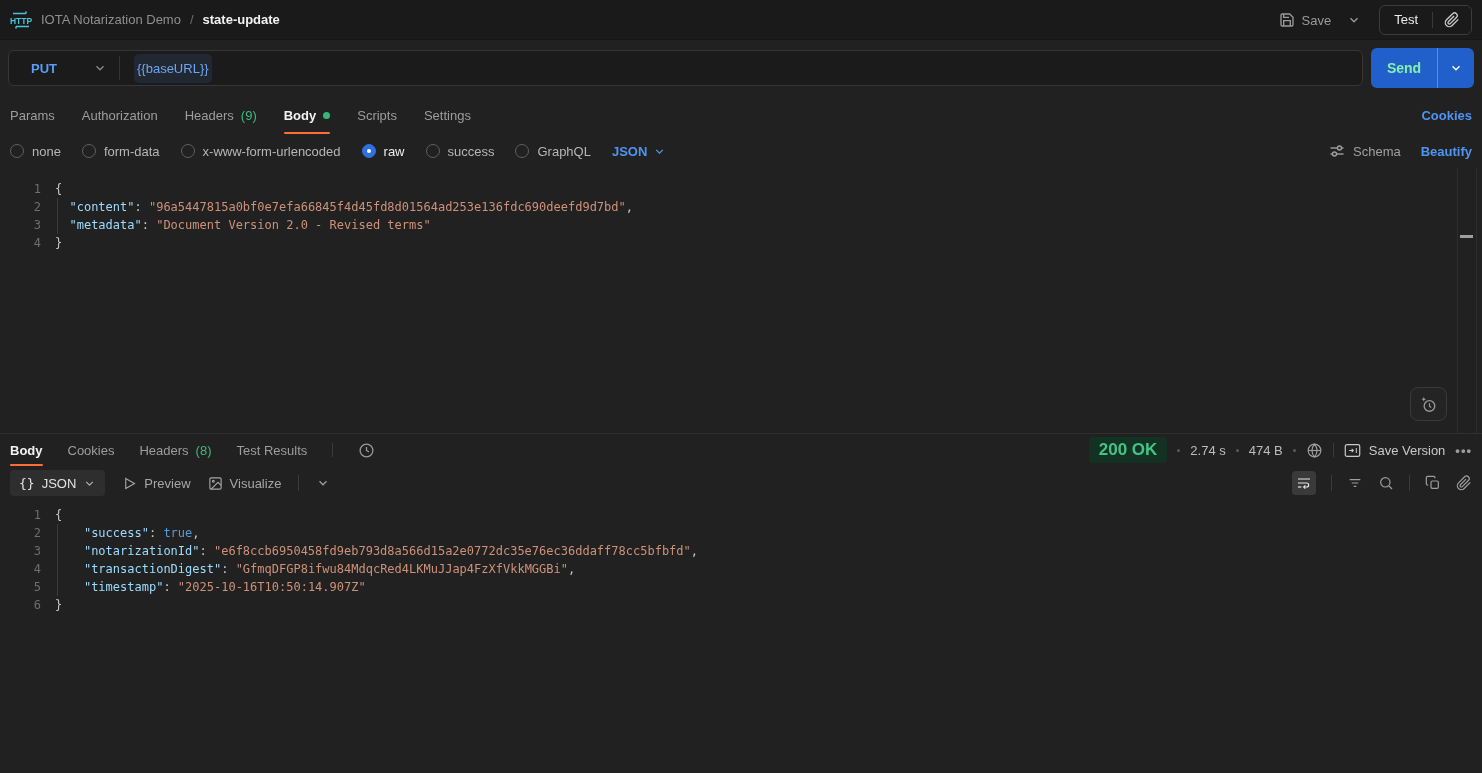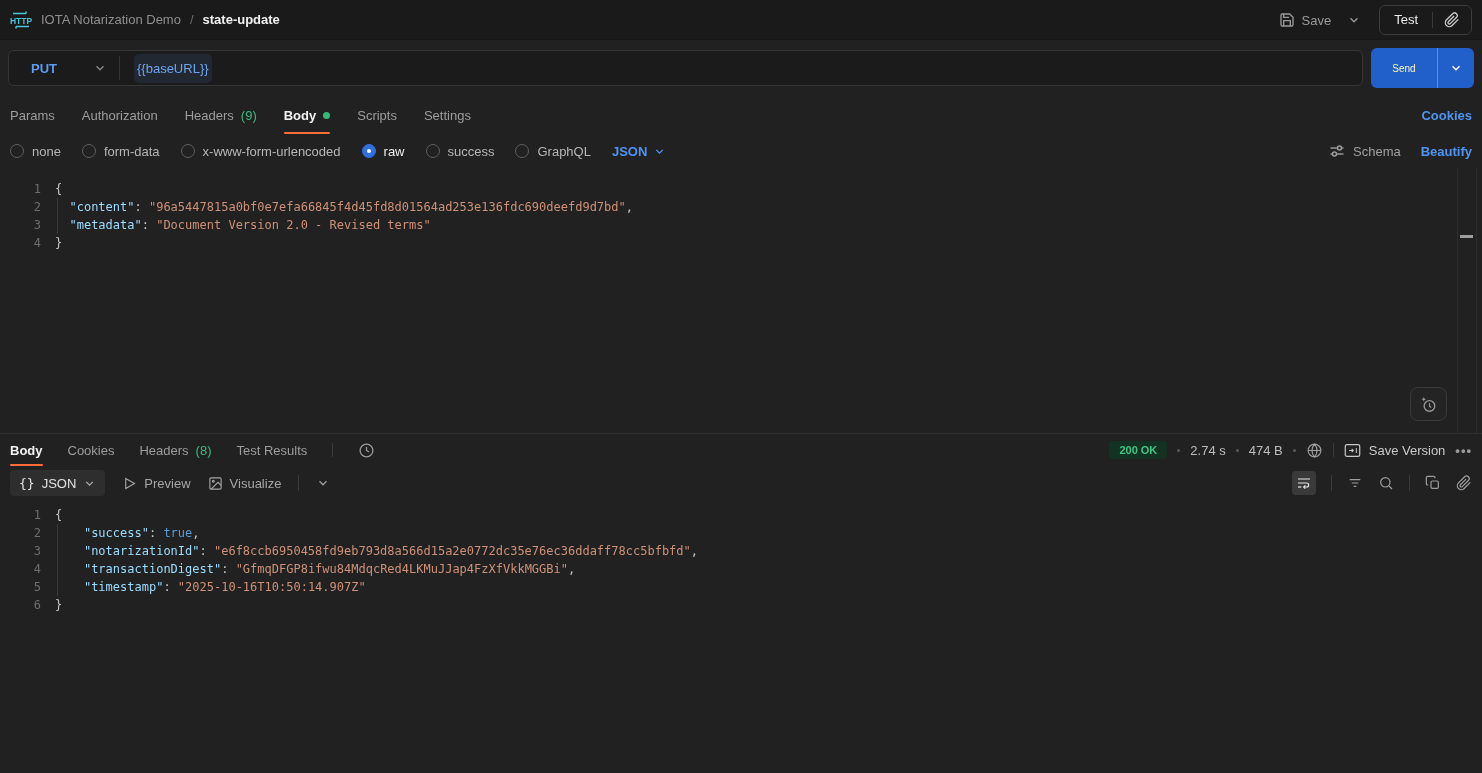--- a/index.html
+++ b/index.html
@@ -33,22 +33,22 @@
   .url-bar { flex:1; height:36px; background:#1b1b1b; border:1px solid #363636; border-radius:6px;
     display:flex; align-items:center; }
   .method-btn { background:none; border:none; font:inherit; font-weight:700; color:#5b9cf5;
     display:flex; align-items:center; padding:0 0 0 22px; width:110px; justify-content:space-between; cursor:pointer; }
   .method-btn .chev { color:#8a8a8a; display:flex; padding-right:12px; }
   .url-bar .vdiv { height:24px; background:#343434; }
   .url-text { padding-left:14px; display:flex; align-items:center; gap:3px; white-space:nowrap; overflow:hidden; }
   .url-var { color:#6ea4f2; background:rgba(84,140,226,0.12); border-radius:5px; padding:7px 3px; }
   .url-path { color:#e4e4e4; }
   .send-group { display:flex; height:40px; border-radius:6px; overflow:hidden; flex:none; }
-  .send-btn { width:66px; background:#2160cb; color:#fef9c3; border:none; font:inherit;
-    font-weight:400; font-size:10px; cursor:pointer; }
+  .send-btn { width:66px; background:#2160cb; color:#86efac; border:none; font:inherit;
+    font-weight:700; font-size:14px; cursor:pointer; }
   .send-chev { width:37px; background:#2160cb; border:none; border-left:1px solid rgba(255,255,255,0.28);
     color:#fff; display:flex; align-items:center; justify-content:center; cursor:pointer; }
 
   
   .tabs-row { display:flex; align-items:center; padding:0 10px; }
   .req-tabs { height:38px; gap:27px; }
   .tab { position:relative; height:100%; display:flex; align-items:center; gap:7px;
     color:#9d9d9d; cursor:pointer; white-space:nowrap; }
   .tab .count { color:#3fb97f; }
   .tab.active { color:#f2f2f2; font-weight:600;text-align:right; }
@@ -89,21 +89,21 @@
   .scroll-edge  { position:absolute; top:0; bottom:0; right:5px;  width:1px; background:#2d2d2d; }
   .scroll-thumb { position:absolute; top:67px; right:9px; width:13px; height:3px; background:#9e9e9e; cursor:pointer; }
 
   
   .response { border-top:1px solid #2f2f2f; }
   .resp-header { height:32px; gap:25px; }
   .resp-header .vdiv { height:14px; }
   .hist-btn { background:none; border:none; color:#9a9a9a; display:flex; cursor:pointer; }
   .resp-meta { margin-left:auto; display:flex; align-items:center; gap:10px; }
   .status-badge { background:#143223; color:#42c584; padding:3px 10px; border-radius:4px;
-    font-weight:600; font-size:11px; }
+    font-weight:600; font-size:17px; }
   .meta-dot { width:3px; height:3px; background:#5a5a5a; border-radius:50%; }
   .meta-text { color:#bdbdbd; }
   .globe-btn { background:none; border:none; color:#9e9e9e; display:flex; cursor:pointer; }
   .save-resp { display:flex; align-items:center; gap:8px; color:#c9c9c9; cursor:pointer; background:none; border:none; font:inherit; }
   .ellipsis { color:#9a9a9a; font-weight:700; letter-spacing:1px; cursor:pointer; }
 
   .resp-toolbar { height:34px; display:flex; align-items:center; padding:0 10px; gap:17px; }
   .format-chip { display:flex; align-items:center; gap:7px; background:#2e2e2e; border-radius:4px;
     height:26px; padding:0 9px; color:#e3e3e3; cursor:pointer; }
   .chip-braces { font-family:"DejaVu Sans Mono",monospace; }

